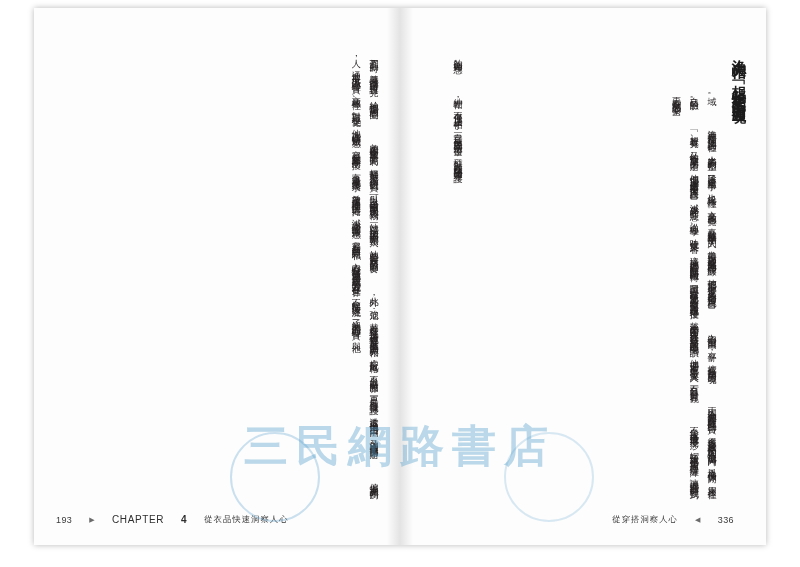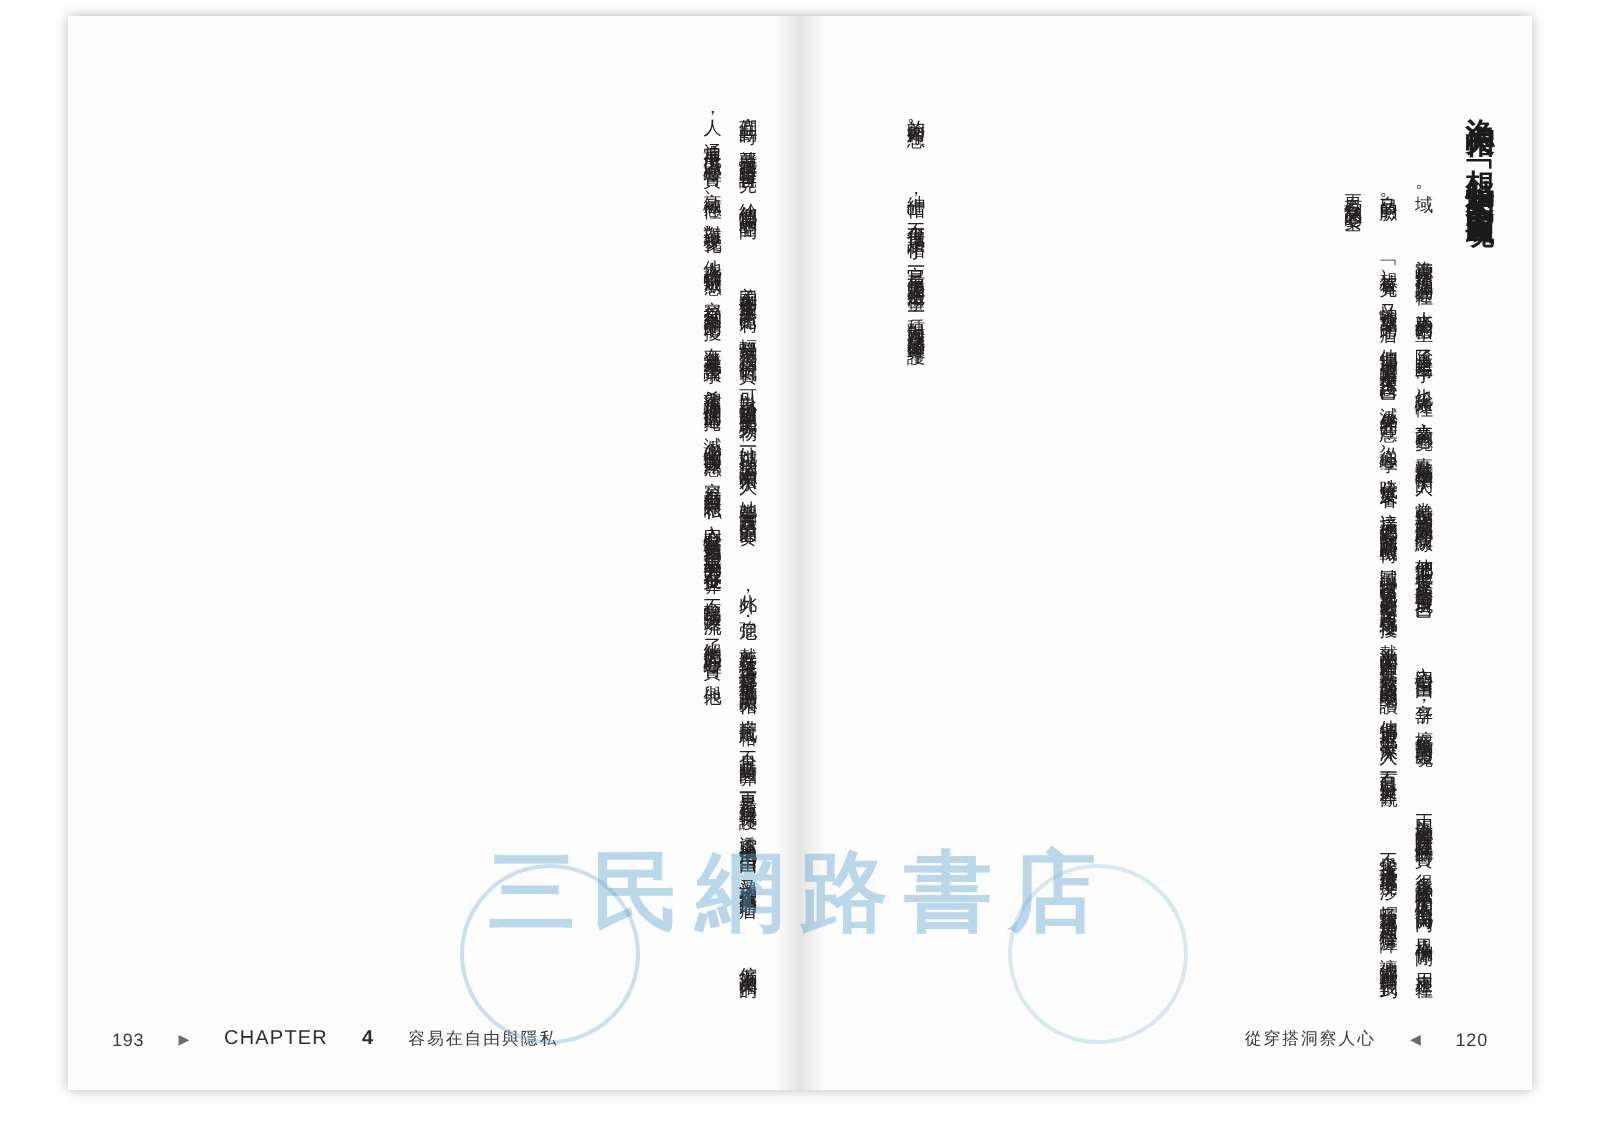--- a/index.html
+++ b/index.html
@@ -112,21 +112,21 @@
     bottom: 20px;
     font-family: "Liberation Sans", sans-serif;
     font-size: 8px;
     color: #4a4a4a;
     display: flex;
     align-items: center;
     gap: 17px;
     letter-spacing: 0.4px;
   }
   .footer-left { left: 22px; }
-  .footer-right { right: 22px; }
+  .footer-right { right: 32px; }
   .pg-num {
     font-family: "Liberation Sans", sans-serif;
     font-size: 9px;
     color: #3a3a3a;
   }
   .tri { font-size: 7px; color: #6b6b6b; }
   .chap {
     font-family: "Liberation Sans", sans-serif;
     font-size: 10px;
     letter-spacing: 0.6px;
@@ -207,35 +207,35 @@
 <div class="spread">
 
   <div class="page page-left">
     <div class="vtext body-left">們互動時，就要懂得適時「說再見」，給他們喘息的空間。　　美國創作女歌手碧昂比莉，輕易就寫下「獨特的氣質，可以說是自由靈魂的代表人物。她以一頂低調的漁夫帽示人，她曾公開表示自己的節奏。　　此外，強尼．戴普在紅毯上場合也經常戴著低垂的漁夫帽，搭配風格，不只是時尚圈界，更是一種自我保護。透露出他渴望自由、又渴望被遮掩的矛盾。　　偏愛漁夫帽的人，通常展現出以下心理特質：高敏感性、對環境變化、他人評價特別敏感；容易受到外界的干擾，有逃避式保護需求；希望透過物理性的遮掩，減少心理上的探露感，容易在自由與隱私、內心有點懷舊或渴望自我表現的方式存在世界，不輕易隨波逐流。了解他們的心理特質，與他</div>
 
     <div class="footer footer-left">
       <span class="pg-num">193</span>
       <span class="tri">▶</span>
       <span class="chap">CHAPTER</span>
       <span class="chap chap-num">4</span>
-      <span class="foot-cn">容易在自由與隱私</span>
+      <span class="foot-cn">從衣品快速洞察人心</span>
     </div>
   </div>
 
   <div class="page page-right">
     <div class="heading">漁夫帽：想「躺起來」的自由靈魂</div>
 
     <div class="top-right-lines">的藝術理想。　　紳士帽，不僅僅是一頂帽子，它是一種無聲的生活哲學，一種對內在秩序的優雅守護。</div>
 
     <div class="vtext body-right">域。　　漁夫帽是一種低調的選住，大半臉的帽型，除了是遮陽幫手，也給人隨性、文青的感覺，喜歡戴這種帽子的人，常帶點渴望或被藏的心理防線。他們可能不擅長在人多的場合展現自己。　　內心追望自由、享舒，擅有些拘束的靈魂。　　正因為漁夫帽具有隱匿性的特質，很多喜愛這款帽子的人個性也偏向內、風格偏休閒，用來遮住自己的臉。　　「想被看見、又怕被透穿」的矛盾。他們渴望被透過帽子來保護自己，減少外界的注意，從心理學、時代度來看，這撞示他們有較強的防衛機轉。試圖與護自己免受過多的社交壓力或視線侵擾，戴漁夫帽的人往往更喜歡於安靜的環境中閱讀，他們通常也不喜歡太深入、有自己一套世界觀。　　不愛找人打擾或過度干涉，帽子就彷彿是一種心理屏障，讓他們在群體中找到更有控制感的安全</div>
 
     <div class="footer footer-right">
       <span class="foot-cn">從穿搭洞察人心</span>
       <span class="tri">◀</span>
-      <span class="pg-num">120</span>
+      <span class="pg-num">336</span>
     </div>
   </div>
 
   <div class="gutter"></div>
 
   <div class="watermark">
     <div class="wm-ring"></div>
     <div class="wm-ring2"></div>
     <div class="wm-big">三民網路書店</div>
   </div>

